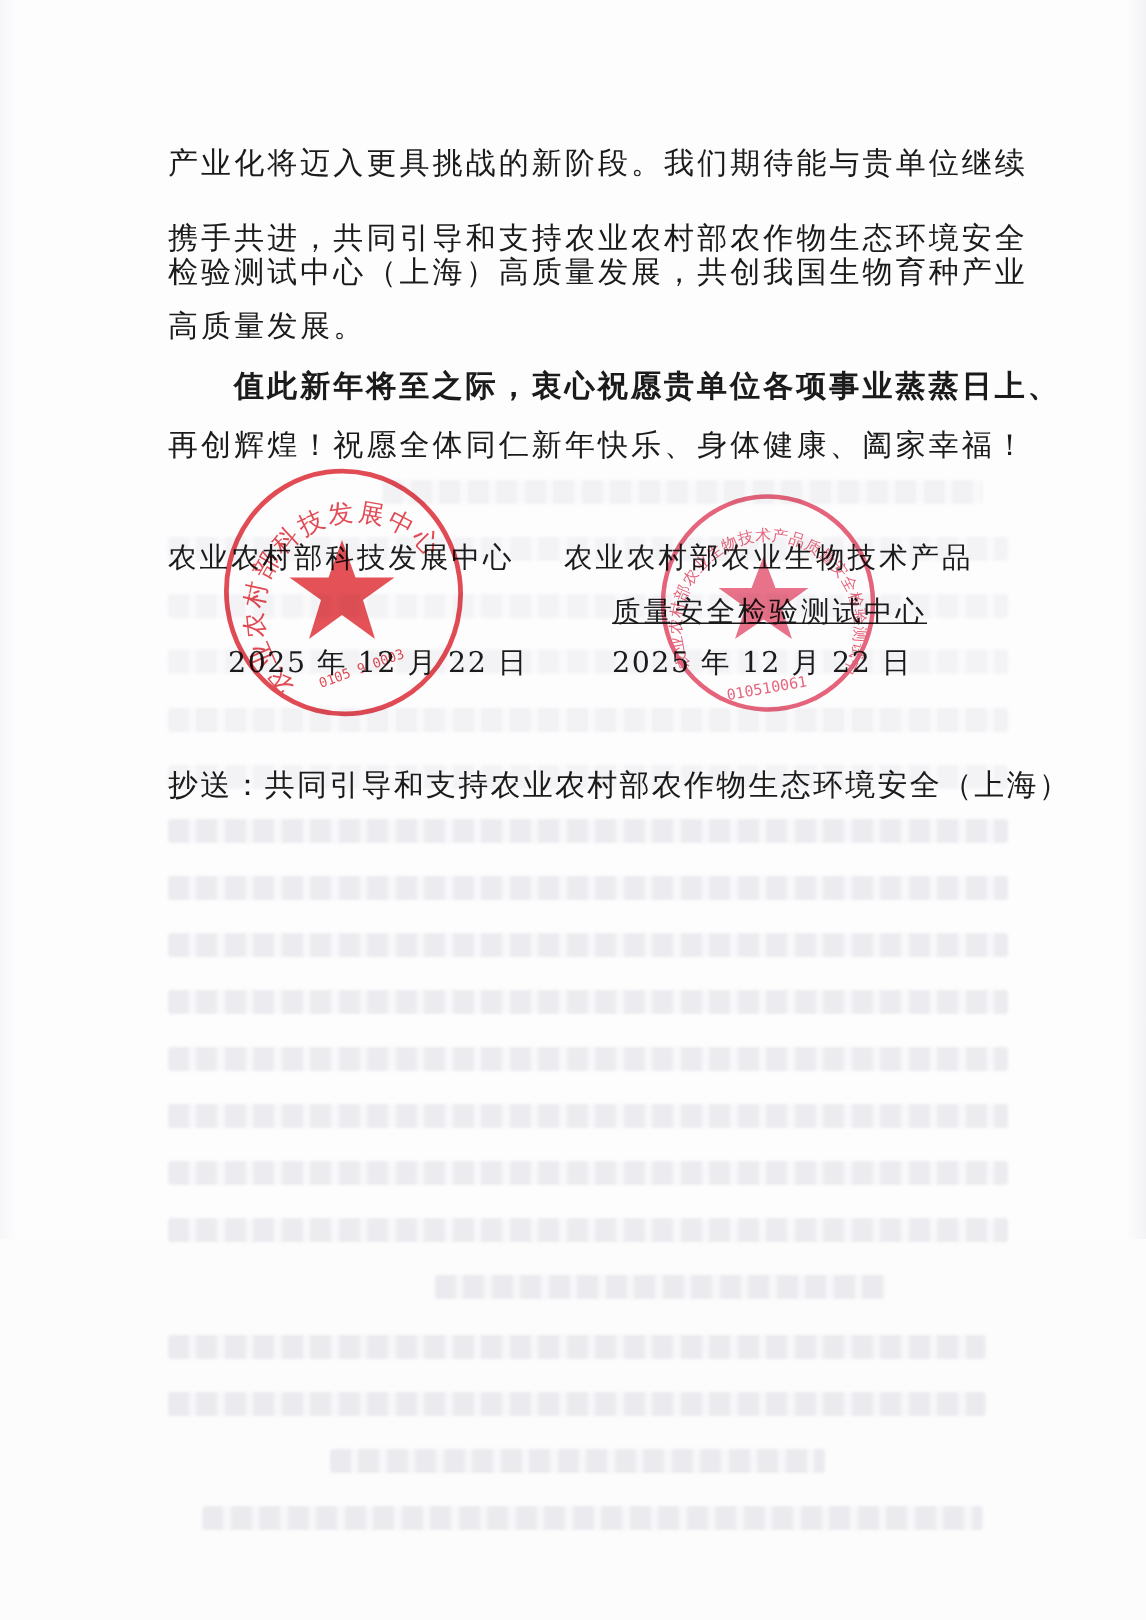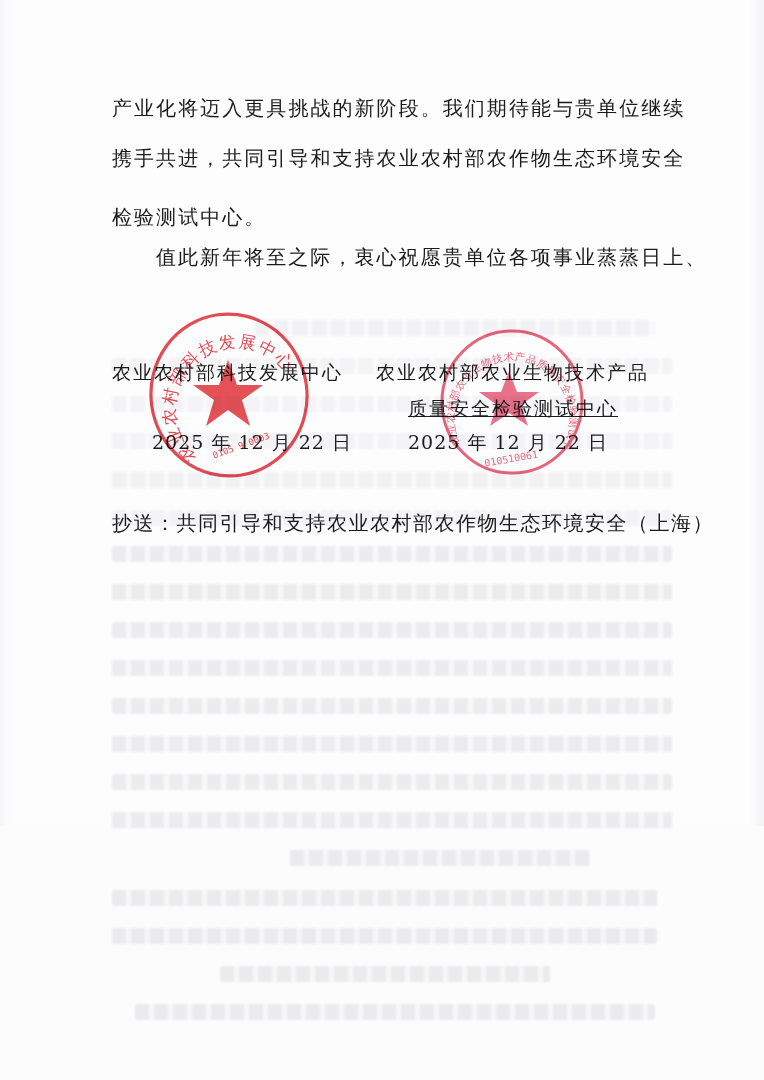--- a/index.html
+++ b/index.html
@@ -81,22 +81,24 @@
     <div class="bleed" style="top:812px;width:560px;opacity:1"></div>
     <div class="bleed" style="top:850px;width:300px;left:290px;opacity:1"></div>
     <div class="bleed" style="top:890px;width:545px;opacity:1"></div>
     <div class="bleed" style="top:928px;width:545px;opacity:1"></div>
     <div class="bleed" style="top:966px;width:330px;left:220px;opacity:1"></div>
     <div class="bleed" style="top:1004px;width:520px;left:135px;opacity:1"></div>
   </div>
 
   <div class="line" style="top:96px;">产业化将迈入更具挑战的新阶段。我们期待能与贵单位继续</div>
   <div class="line" style="top:146px;">携手共进，共同引导和支持农业农村部农作物生态环境安全</div>
-  <div class="line" style="top:205px;">检验测试中心。</div>
-  <div class="line" style="top:245px;left:156px;">值此新年将至之际，衷心祝愿贵单位各项事业蒸蒸日上、</div>
+  <div class="line" style="top:169px;">检验测试中心（上海）高质量发展，共创我国生物育种产业</div>
+  <div class="line" style="top:205px;">高质量发展。</div>
+  <div class="line" style="top:245px;left:156px;font-weight:bold;">值此新年将至之际，衷心祝愿贵单位各项事业蒸蒸日上、</div>
+  <div class="line" style="top:284px;">再创辉煌！祝愿全体同仁新年快乐、身体健康、阖家幸福！</div>
 
   <div class="sig" style="top:360px;left:112px;">农业农村部科技发展中心</div>
   <div class="sig date" style="top:430px;left:152px;">2025 年 12 月 22 日</div>
 
   <div class="sig" style="top:360px;left:376px;">农业农村部农业生物技术产品</div>
   <div class="sig" style="top:396px;left:408px;text-decoration:underline;">质量安全检验测试中心</div>
   <div class="sig date" style="top:430px;left:408px;">2025 年 12 月 22 日</div>
 
   <svg class="seal" style="left:146px;top:310px;" width="170" height="170" viewBox="0 0 170 170">
     <defs>

